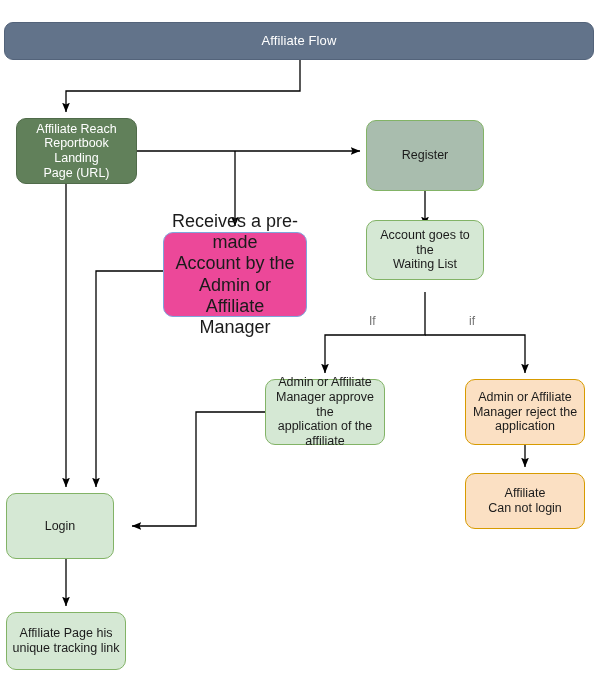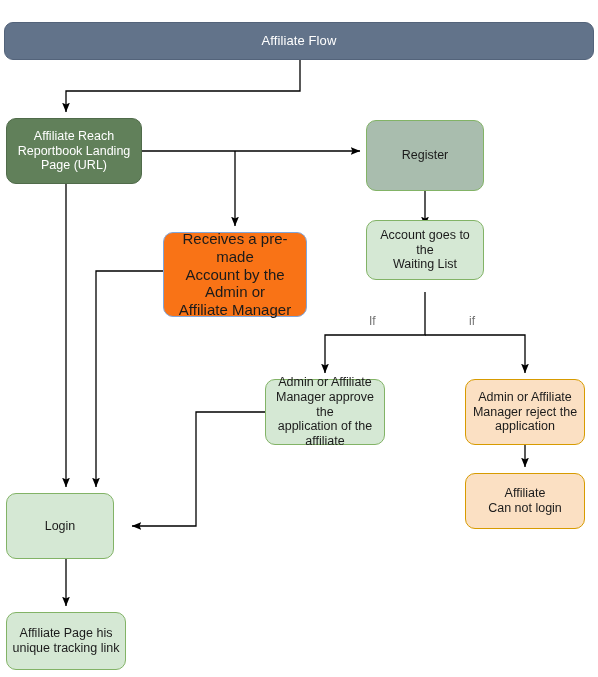--- a/index.html
+++ b/index.html
@@ -61,24 +61,24 @@
     color: #1b1b1b;
     font-size: 12.5px;
   }
   .n-green {
     background: #d5e8d4;
     border-color: #82b366;
     color: #1b1b1b;
     font-size: 12.5px;
   }
   .n-blue {
-    background: #f97316;
+    background: #ec4899;
     border-color: #7ea6dc;
     color: #1b1b1b;
-    font-size: 15px;
+    font-size: 18px;
   }
   .n-orange {
     background: #fbe0c3;
     border-color: #d79b00;
     color: #1b1b1b;
     font-size: 12.5px;
   }
   .edge-label {
     position: absolute;
     font-size: 12px;
@@ -107,21 +107,21 @@
         <path d="M425,292 L425,335 L325,335 L325,373" marker-end="url(#arrowhead)"></path>
         <path d="M425,335 L525,335 L525,373" marker-end="url(#arrowhead)"></path>
         <path d="M525,445 L525,467" marker-end="url(#arrowhead)"></path>
         <path d="M265,412 L196,412 L196,526 L132,526" marker-end="url(#arrowhead)"></path>
         <path d="M66,559 L66,606" marker-end="url(#arrowhead)"></path>
       </g>
   </svg>
 
   <div id="node-layer">
       <div class="node title-bar" style="left: 4px; top: 22px; width: 590px; height: 38px;">Affiliate Flow</div>
-      <div class="node n-dark" style="left: 6px; top: 118px; width: 136px; height: 66px;">Affiliate Reach
+      <div class="node n-dark" style="left: 16px; top: 118px; width: 121px; height: 66px;">Affiliate Reach
 Reportbook Landing
 Page (URL)</div>
       <div class="node n-sage" style="left: 366px; top: 120px; width: 118px; height: 71px;">Register</div>
       <div class="node n-blue" style="left: 163px; top: 232px; width: 144px; height: 85px;">Receives a pre-made
 Account by the Admin or
 Affiliate Manager</div>
       <div class="node n-green" style="left: 366px; top: 220px; width: 118px; height: 60px;">Account goes to the
 Waiting List</div>
       <div class="node n-green" style="left: 265px; top: 379px; width: 120px; height: 66px;">Admin or Affiliate
 Manager approve the

